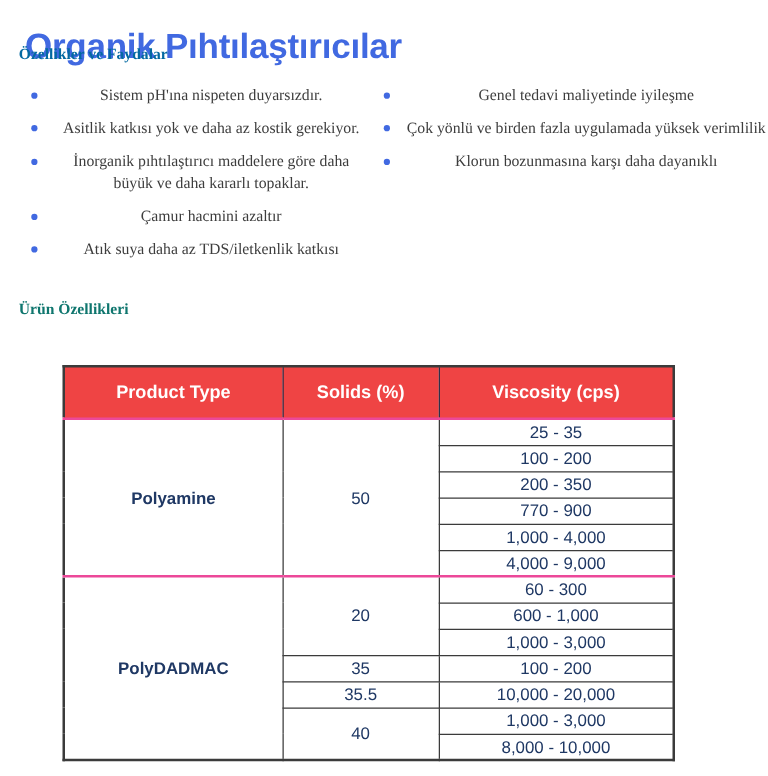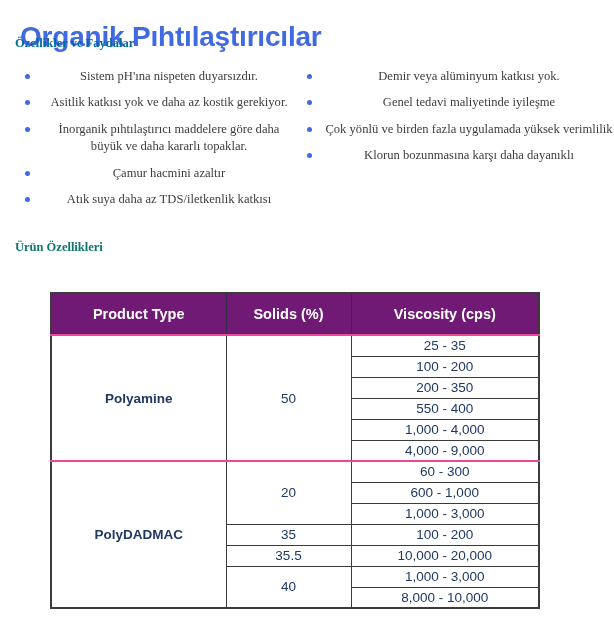--- a/index.html
+++ b/index.html
@@ -97,21 +97,21 @@
     font-family: "Liberation Sans", sans-serif;
     table-layout: fixed;
   }
   table.spec th, table.spec td {
     border: 1px solid #3b3b3b;
     text-align: center;
     vertical-align: middle;
     color: #1f3864;
   }
   table.spec th {
-    background: #701a75;
+    background: #ef4444;
     color: #ffffff;
     font-size: 14.5px;
     font-weight: 700;
     height: 42px;
     border-color: #2f2f48;
   }
   table.spec td {
     font-size: 13.5px;
     height: 21px;
     padding: 0;
@@ -150,21 +150,20 @@
       <ul class="blist">
           <li>Sistem pH'ına nispeten duyarsızdır.</li>
           <li>Asitlik katkısı yok ve daha az kostik gerekiyor.</li>
           <li>İnorganik pıhtılaştırıcı maddelere göre daha büyük ve daha kararlı topaklar.</li>
           <li>Çamur hacmini azaltır</li>
           <li>Atık suya daha az TDS/iletkenlik katkısı</li>
         </ul>
     </div>
     <div class="col col-right">
       <ul class="blist">
-          <li>Demir veya alüminyum katkısı yok.</li>
           <li>Genel tedavi maliyetinde iyileşme</li>
           <li>Çok yönlü ve birden fazla uygulamada yüksek verimlilik</li>
           <li>Klorun bozunmasına karşı daha dayanıklı</li>
         </ul>
     </div>
   </div>
 
   <div class="section-heading">Ürün Özellikleri</div>
 
   <div class="table-wrap">
@@ -187,21 +186,21 @@
             <td class="solidscell" rowspan="6">50</td>
             <td class="visccell">25 - 35</td>
           </tr>
           <tr>
             <td class="visccell">100 - 200</td>
           </tr>
           <tr>
             <td class="visccell">200 - 350</td>
           </tr>
           <tr>
-            <td class="visccell">550 - 400</td>
+            <td class="visccell">770 - 900</td>
           </tr>
           <tr>
             <td class="visccell">1,000 - 4,000</td>
           </tr>
           <tr>
             <td class="visccell">4,000 - 9,000</td>
           </tr>
           <tr class="group-start">
             <td class="prodcell" rowspan="7">PolyDADMAC</td>
             <td class="solidscell" rowspan="3">20</td>

